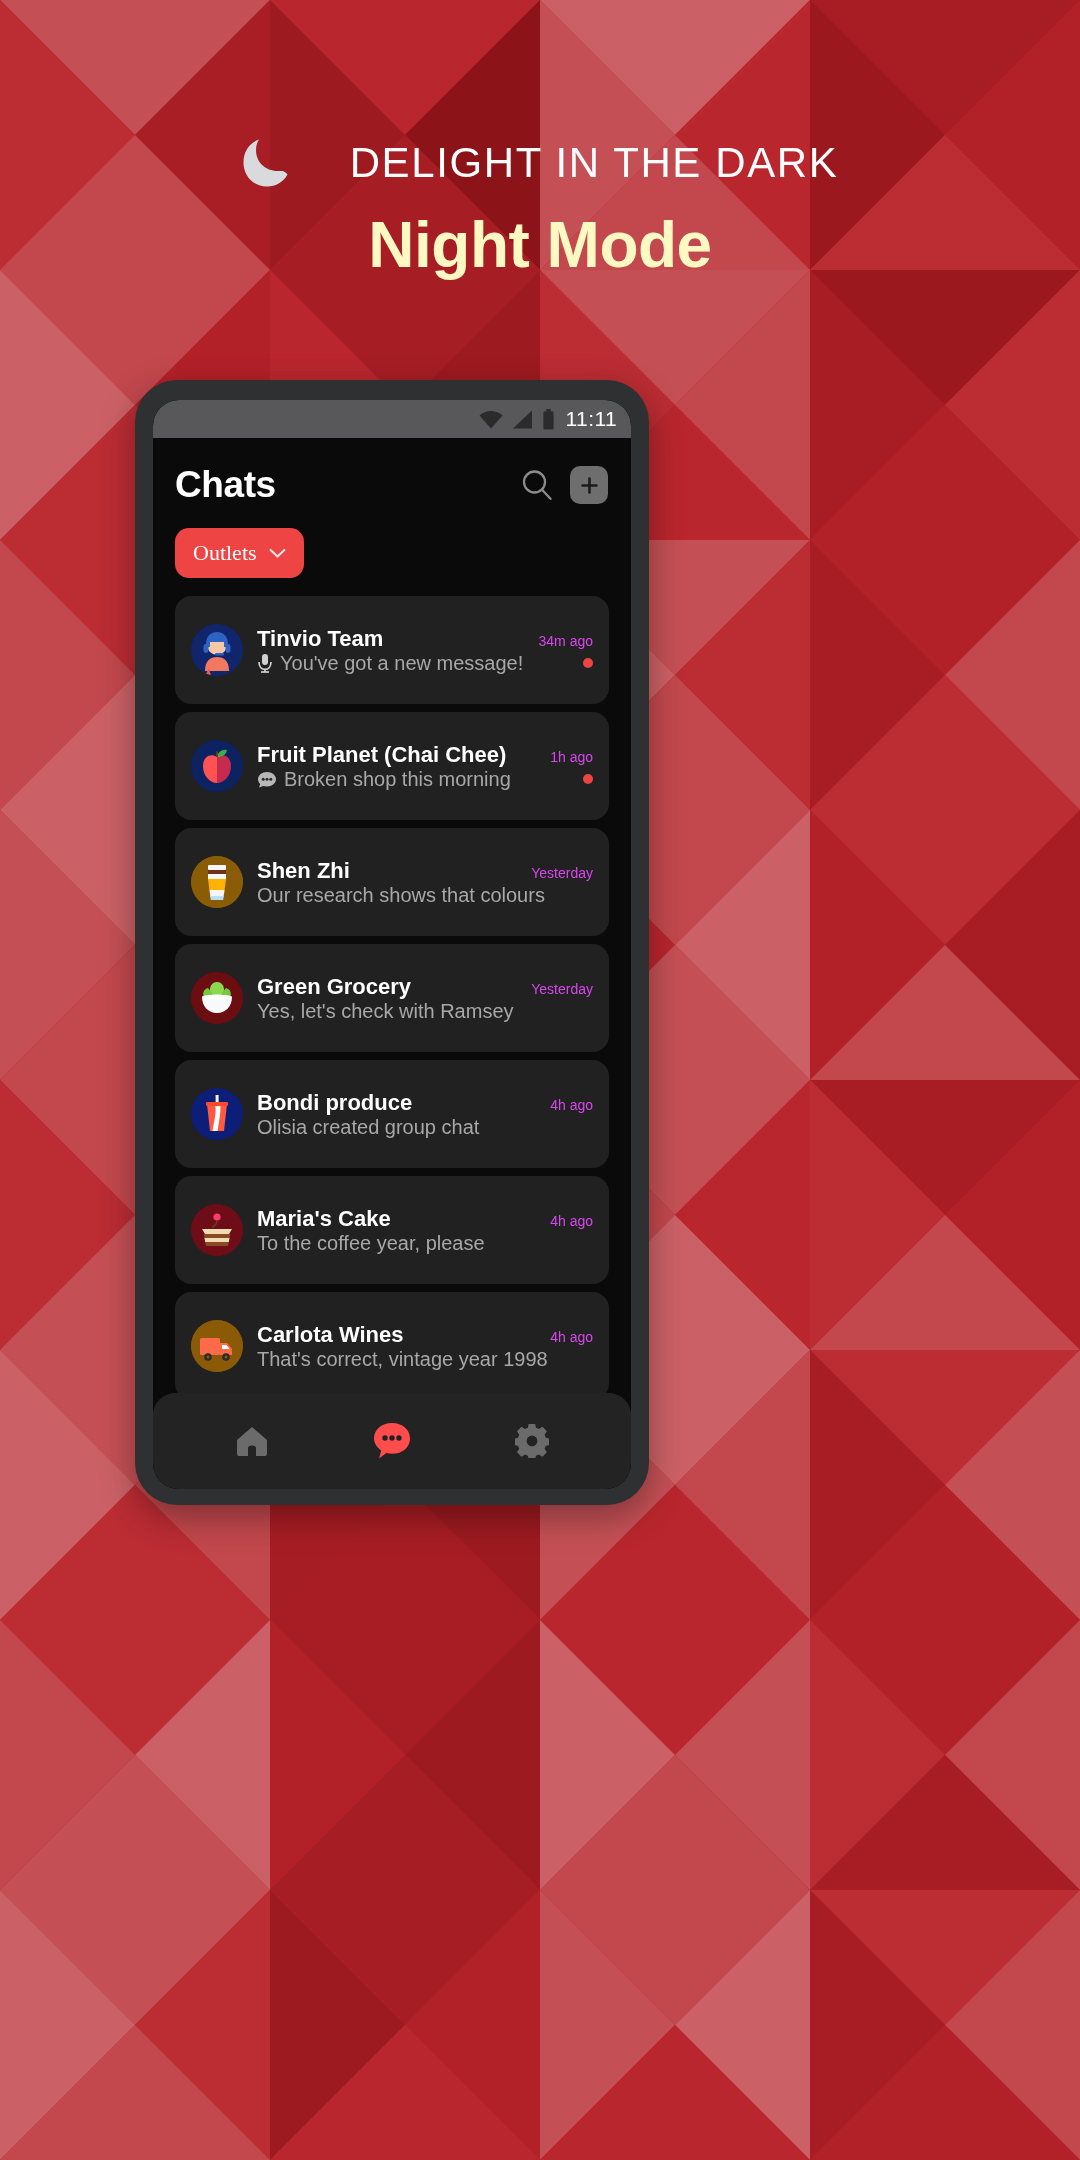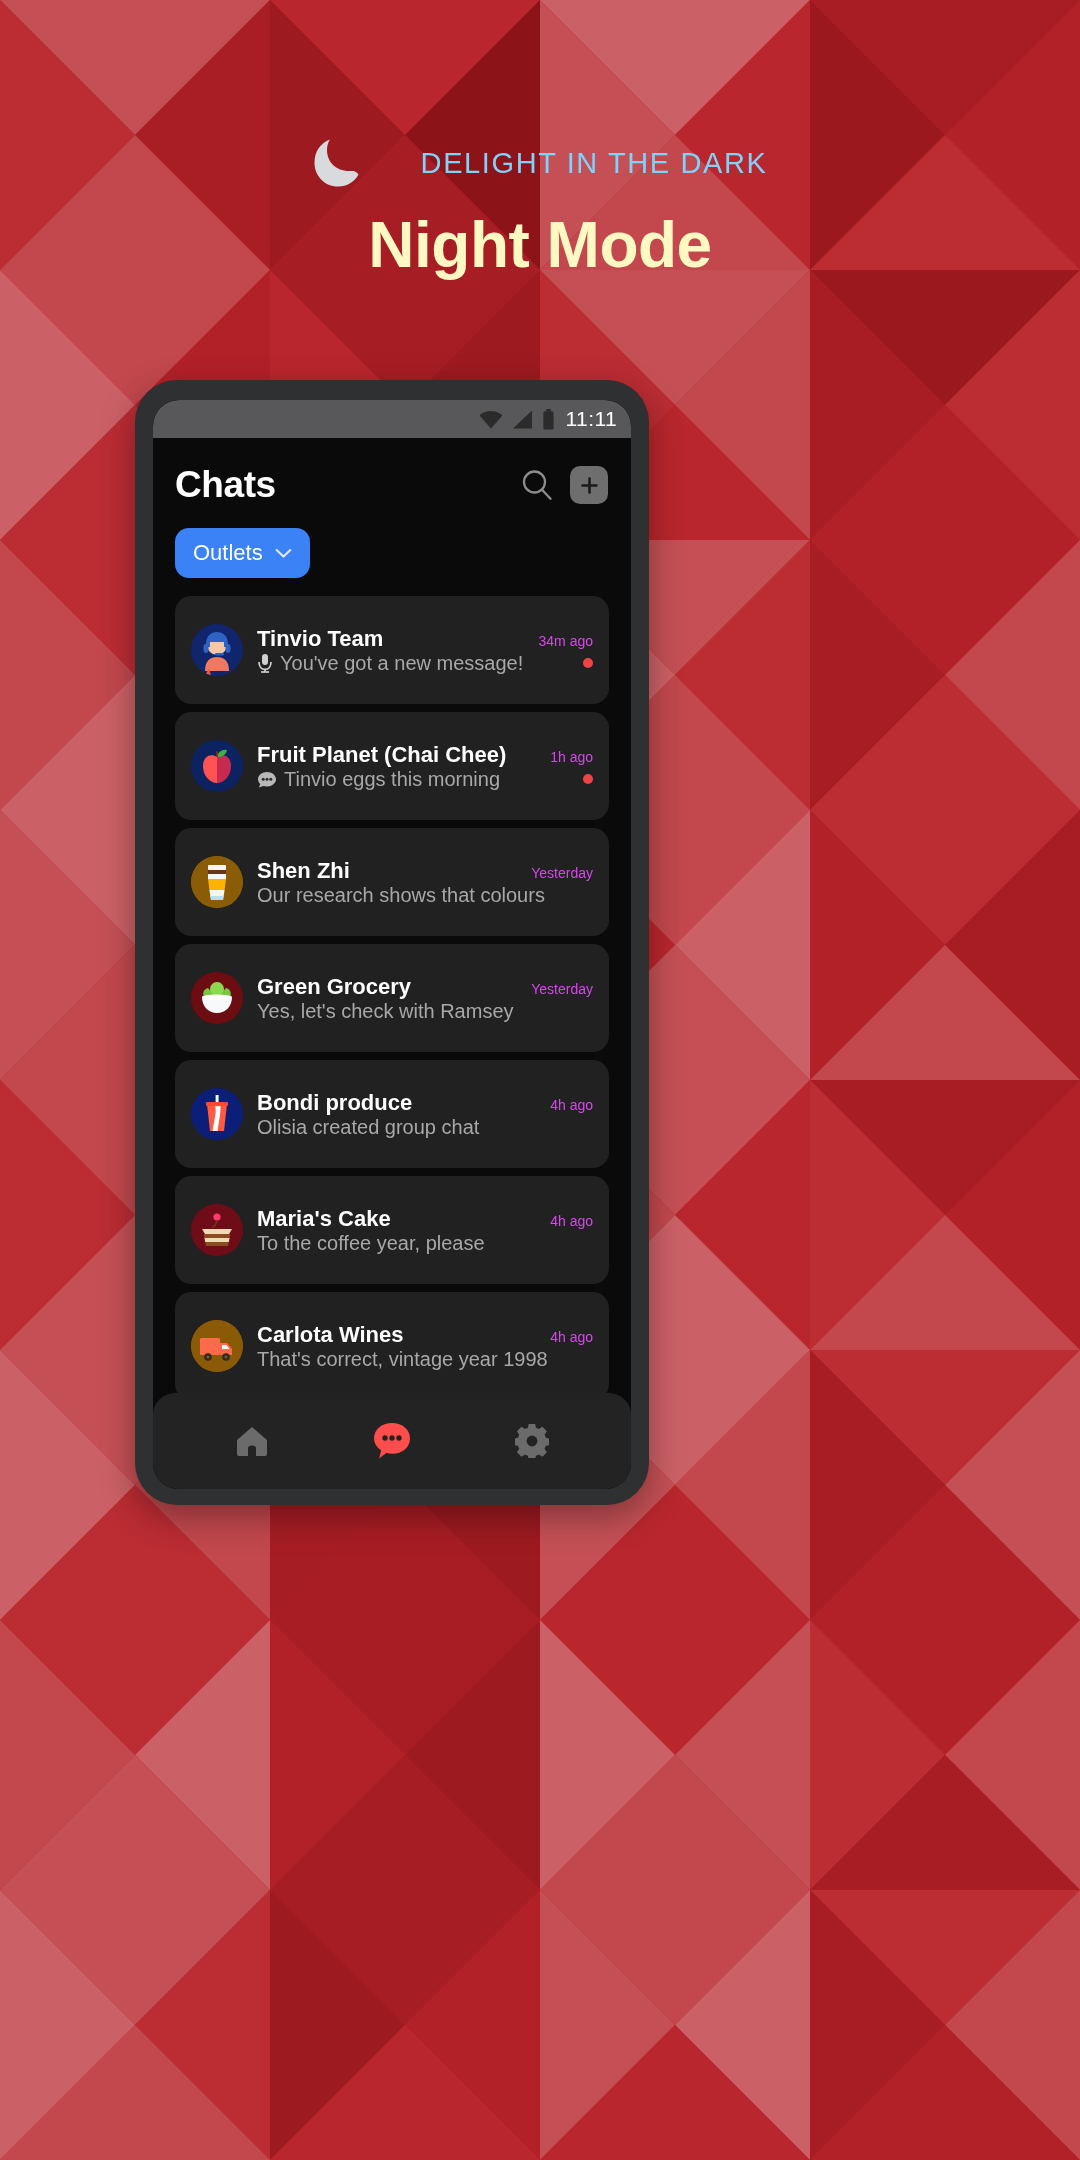--- a/index.html
+++ b/index.html
@@ -25,23 +25,23 @@
   
   .eyebrow-row {
     position:absolute;
     top:138px; left:0; width:1080px;
     display:flex; align-items:center; justify-content:center;
     gap:22px;
     z-index:5;
   }
   .moon-icon { width:48px; height:50px; display:block; }
   .eyebrow-text {
-    font-size:29px;
+    font-size:42px;
     letter-spacing:1.6px;
-    color:#7dd3fc;
+    color:#ffffff;
     font-weight:400;
     white-space:nowrap;
     margin-left:38px;
   }
   .headline {
     position:absolute;
     top:208px; left:0; width:1080px;
     text-align:center;
     font-size:64px;
     font-weight:bold;
@@ -112,24 +112,25 @@
     width:38px; height:38px;
     background:#6e6e6e;
     border-radius:10px;
     display:flex; align-items:center; justify-content:center;
     cursor:pointer;
   }
 
   .filter-row { padding:22px 22px 0 22px; }
   .filter-chip {
     display:inline-flex; align-items:center; gap:12px;
-    background:#3b82f6;
+    background:#ef4444;
     border-radius:14px;
     padding:12px 18px;
     cursor:pointer;
+    font-family:Liberation Serif, serif;
   }
   .filter-label { color:#fff; font-size:22px; }
 
   
   .chat-list {
     margin-top:18px;
     padding:0 22px;
     display:flex; flex-direction:column;
     gap:8px;
     overflow:hidden;
@@ -440,21 +441,21 @@
                 <div class="chat-name">Fruit Planet (Chai Chee)</div>
                 <div class="chat-time">1h ago</div>
               </div>
               <div class="chat-bottom">
                 <svg class="preview-icon" width="20" height="17" viewBox="0 0 20 17">
                   <path d="M10 1 C15 1 19 4.2 19 8.2 C19 12.2 15 15.4 10 15.4 C8.6 15.4 7.3 15.2 6.2 14.9 L2 16.6 L3.2 12.9 C1.8 11.6 1 10 1 8.2 C1 4.2 5 1 10 1 Z" fill="#b8b8b8"></path>
                   <circle cx="6.2" cy="8.2" r="1.5" fill="#2b2b2b"></circle>
                   <circle cx="10" cy="8.2" r="1.5" fill="#2b2b2b"></circle>
                   <circle cx="13.8" cy="8.2" r="1.5" fill="#2b2b2b"></circle>
                 </svg>
-                <div class="chat-preview">Tinvio eggs this morning</div>
+                <div class="chat-preview">Broken shop this morning</div>
                 <div class="unread-dot"></div>
               </div>
             </div>
           </div>
 
           <div class="chat-row">
             <div class="avatar" style="background:#8a5c05">
               <svg viewBox="0 0 52 52" width="52" height="52">
                 <circle cx="26" cy="26" r="26" fill="#8a5c05"></circle>
                 <rect x="17" y="9" width="18" height="5" rx="1" fill="#f4f6f8"></rect>

